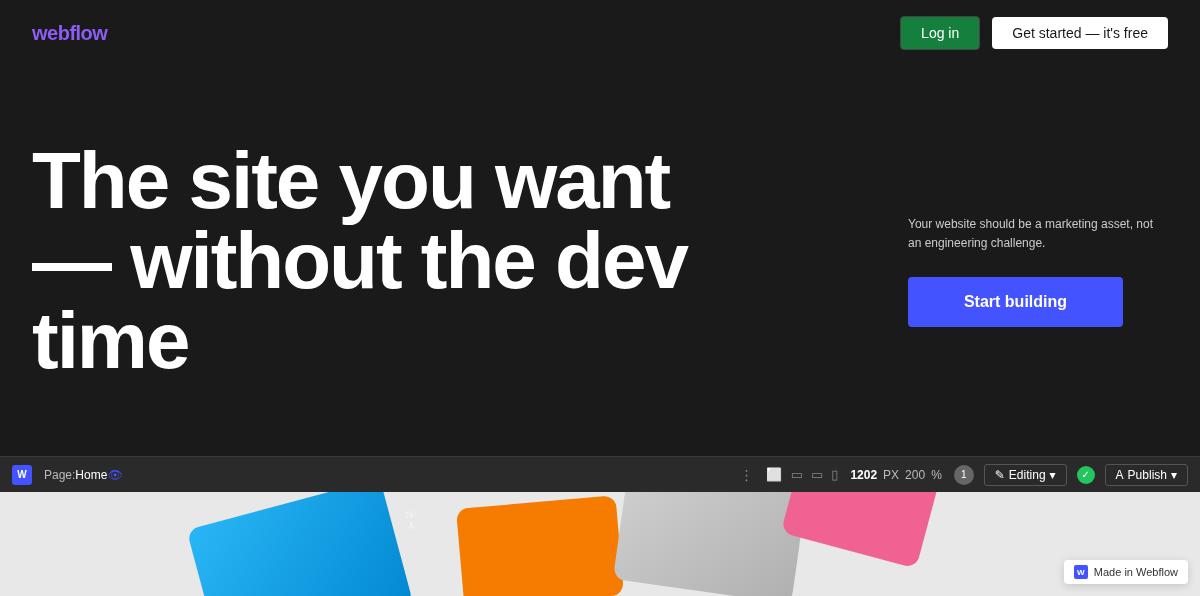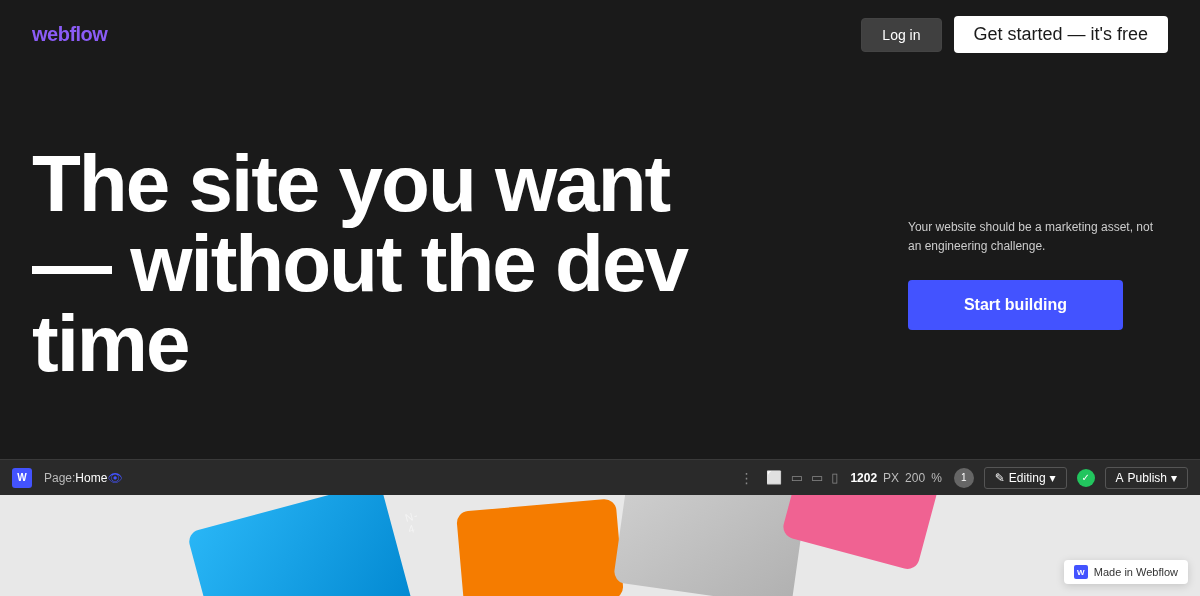--- a/index.html
+++ b/index.html
@@ -20,35 +20,35 @@
       font-size: 20px;
       font-weight: 600;
       letter-spacing: -0.5px;
     }
     .header-nav {
       display: flex;
       align-items: center;
       gap: 12px;
     }
     .btn-login {
-      background: #404040;
+      background: #15803d;
       color: #fff;
       border: 1px solid #444;
       padding: 8px 20px;
       border-radius: 4px;
       font-size: 14px;
       cursor: pointer;
     }
     .btn-get-started {
       background: #fff;
       color: #1a1a1a;
       border: none;
       padding: 8px 20px;
       border-radius: 4px;
-      font-size: 18px;
+      font-size: 14px;
       cursor: pointer;
       font-weight: 500;
     }
 
     
     .hero {
       background: #1a1a1a;
       padding: 40px 32px 40px 32px;
       display: flex;
       align-items: center;

